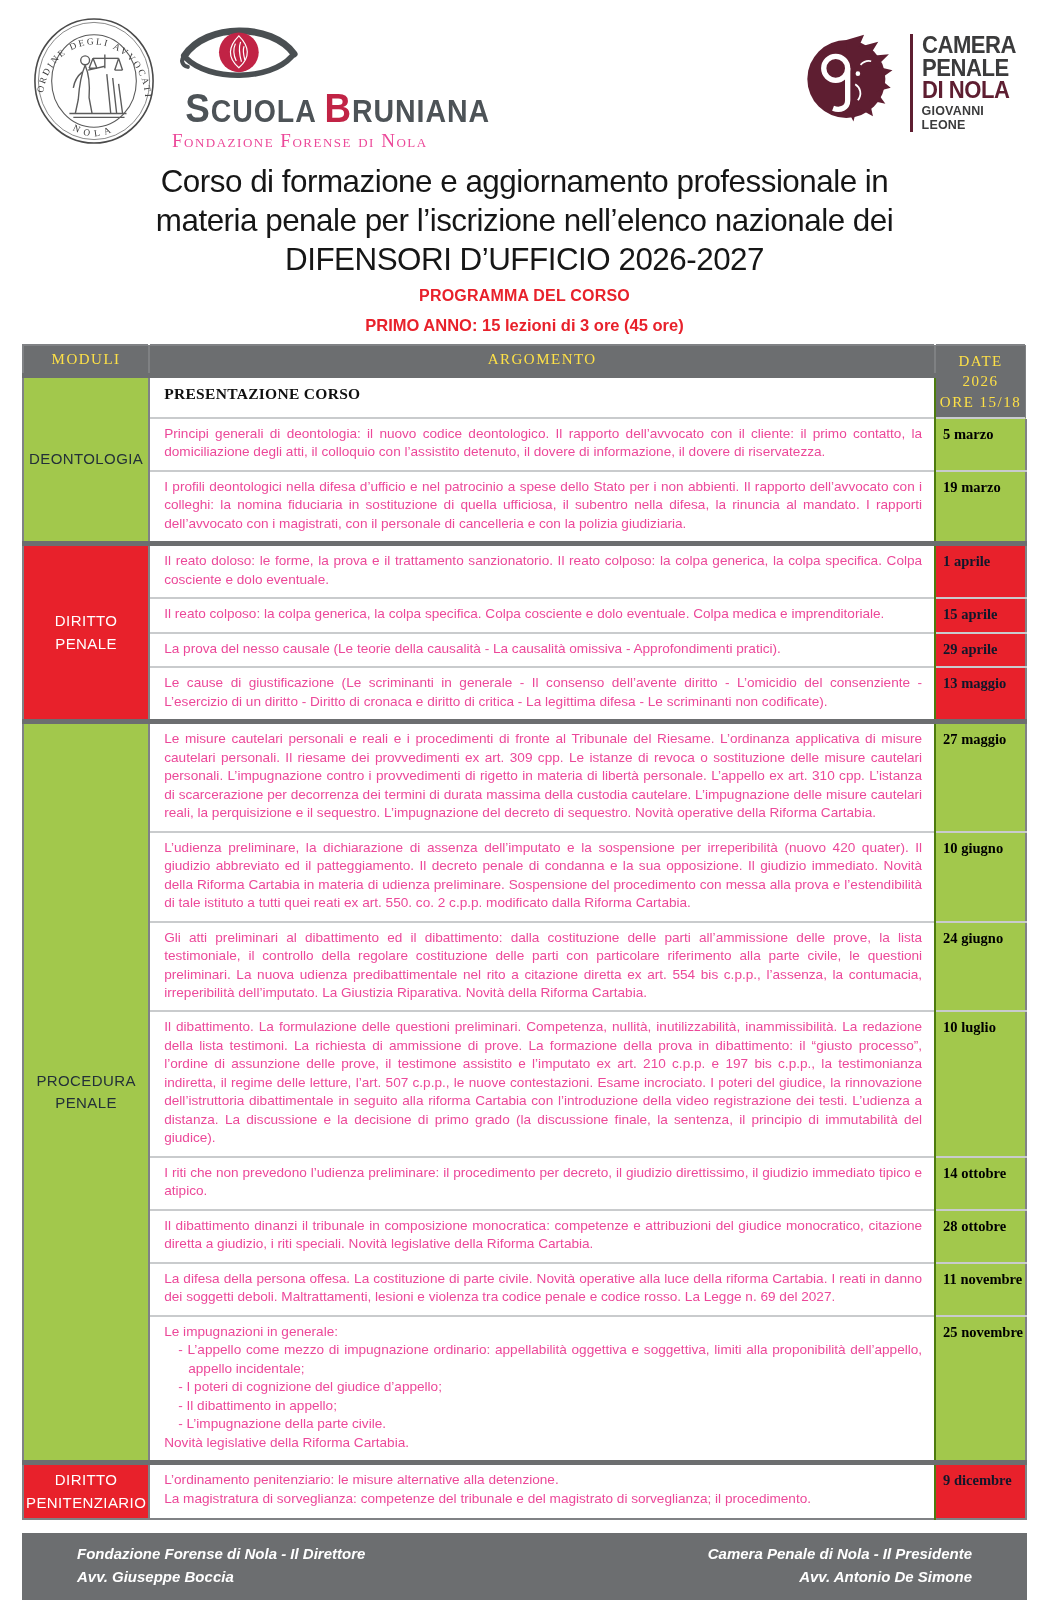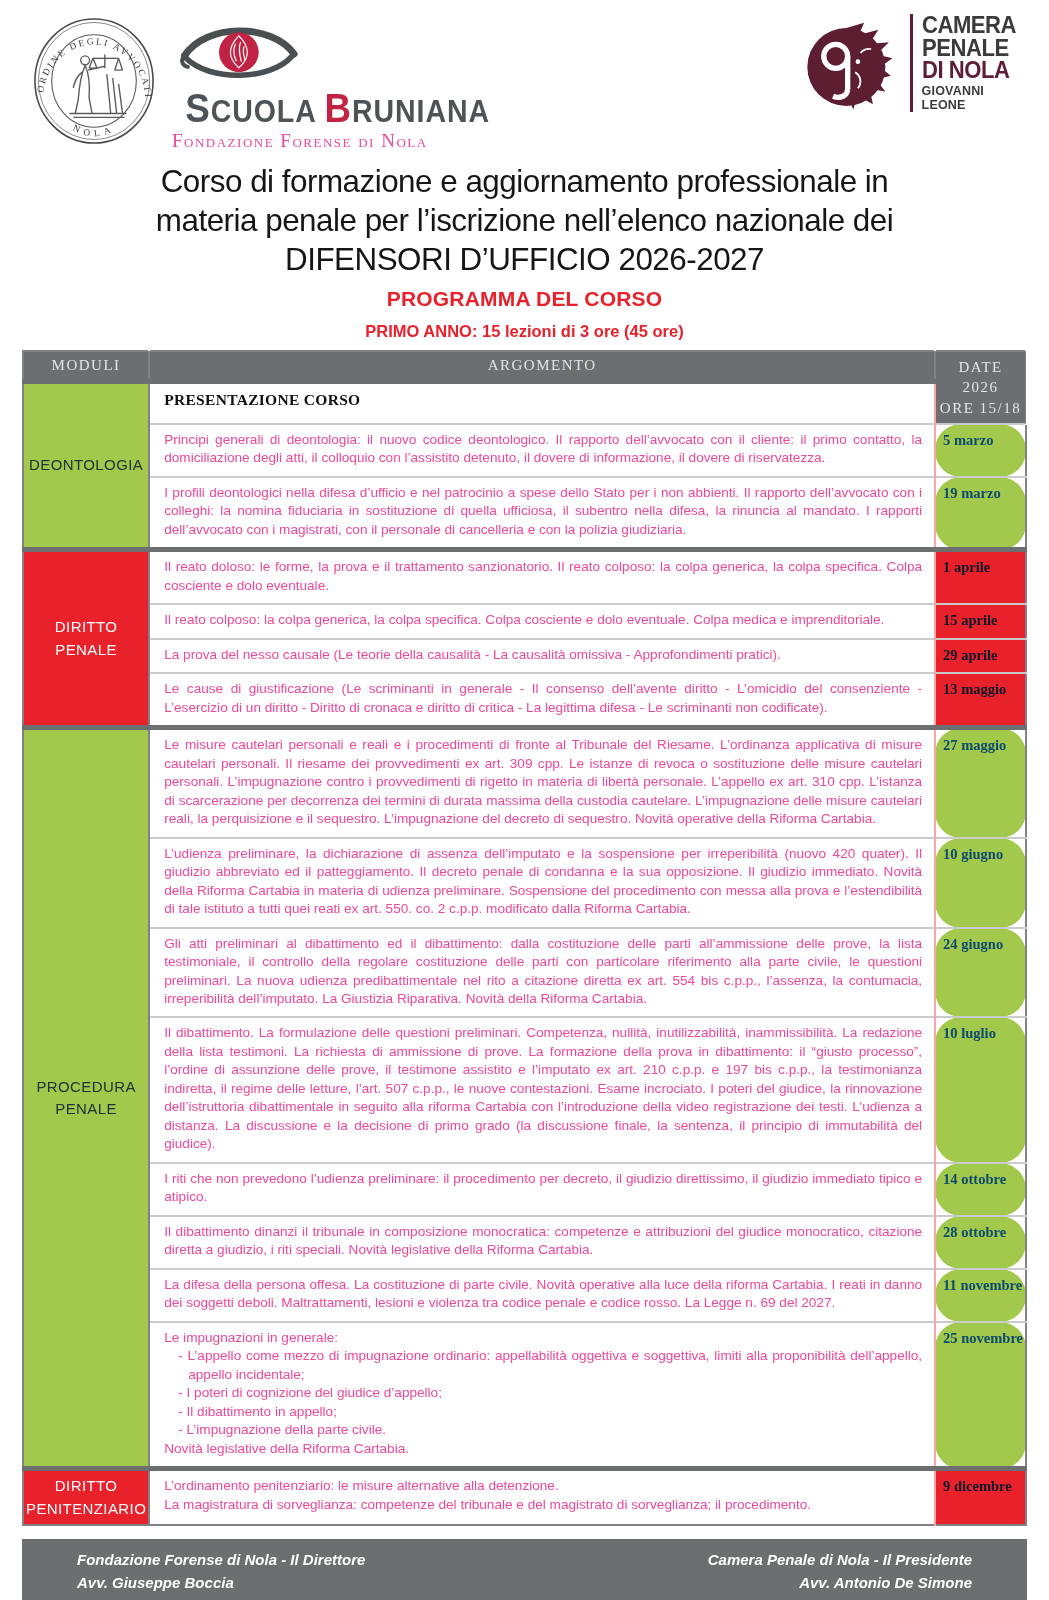--- a/index.html
+++ b/index.html
@@ -11,53 +11,53 @@
   .page { padding:14px 22px 0 22px; }
 
   
   .logos { display:flex; justify-content:space-between; align-items:flex-start; height:138px; }
   .seal-wrap { width:150px; display:flex; justify-content:flex-start; padding-left:8px; }
   .school-logo { flex:1; display:flex; flex-direction:column; align-items:flex-start; margin-top:2px; }
   .school-name { font-size:31px; letter-spacing:1px; color:#4d5357; font-weight:bold; line-height:1; margin-top:-4px; transform:scaleX(0.92); }
   .school-name .initial { font-size:40px; }
   .school-name .red { color:#c12345; }
   .school-sub { font-family:"Liberation Serif", serif; font-variant:small-caps; font-size:19px; letter-spacing:1.5px; color:#ec4899; margin-top:2px; }
-  .camera-logo { width:225px; display:flex; align-items:flex-start; gap:10px; }
+  .camera-logo { width:225px; display:flex; align-items:flex-end; gap:10px; margin-top:12px; }
   .camera-text { border-left:3px solid #5e1e31; padding-left:9px; }
   .camera-text .l1,.camera-text .l2 { font-weight:bold; font-size:23px; line-height:0.98; color:#3b3b3c; letter-spacing:-0.5px; transform:scaleX(0.96); transform-origin:left; }
   .camera-text .l3 { font-weight:bold; font-size:23px; line-height:0.98; color:#5e1e31; letter-spacing:-0.5px; transform:scaleX(0.96); transform-origin:left; }
   .camera-text .l4 { font-weight:bold; font-size:12.5px; color:#3b3b3c; letter-spacing:0.2px; margin-top:2px; }
 
   
   .title-block { text-align:center; margin-top:10px; color:#161616; }
   .title-block .tline { font-size:32px; line-height:1.22; letter-spacing:-0.5px; font-weight:normal; transform:scaleX(0.98); }
-  .prog { text-align:center; color:#e8212b; font-weight:bold; font-size:21px; letter-spacing:0.2px; margin-top:8px; }
+  .prog { text-align:center; color:#e8212b; font-weight:bold; font-size:16px; letter-spacing:0.2px; margin-top:8px; }
   .anno { text-align:center; color:#e8212b; font-weight:bold; font-size:16.5px; margin-top:11px; }
 
   
   table.course { width:100%; border-collapse:collapse; margin-top:9px; border:2px solid #808285; }
   col.c-mod { width:126px; } col.c-date { width:88px; }
   tr.head-row th {
-    background:#6c6e70; color:#e5e5e5; font-family:"Liberation Serif", serif; font-weight:normal;
+    background:#6c6e70; color:#fde047; font-family:"Liberation Serif", serif; font-weight:normal;
     font-size:15px; letter-spacing:1.5px; padding:5px 2px; border-right:2px solid #ffffff22;
   }
   th.th-date { line-height:1.35; padding:4px 2px; }
   td { vertical-align:top; }
   td.module-cell {
     text-align:center; vertical-align:middle; font-size:15px; letter-spacing:0.4px;
     line-height:1.5; padding:4px 2px; border-right:2px solid #808285;
   }
   tr.mod-green td.module-cell { background:#a2c84c; color:#233038; }
   tr.mod-red   td.module-cell { background:#e8212b; color:#ffffff; }
-  td.arg-cell { background:#ffffff; border-right:2px solid #fca5a5; padding:6px 12px 8px 14px; }
+  td.arg-cell { background:#ffffff; border-right:2px solid #4d7c0f; padding:6px 12px 8px 14px; }
   td.date-cell {
     font-family:"Liberation Serif", serif; font-weight:bold; font-size:14.5px;
     padding:7px 2px 4px 7px; white-space:nowrap;
   }
-  tr.mod-green td.date-cell { background:#a2c84c; color:#0c4a6e;border-radius:26px; }
+  tr.mod-green td.date-cell { background:#a2c84c; color:#000000; }
   tr.mod-red   td.date-cell { background:#e8212b; color:#0f172a; }
   tr + tr td.arg-cell, tr + tr td.date-cell { border-top:2px solid #c9cbcd; }
   tr.module-start td { border-top:5px solid #6c6e70 !important; }
   .row-title { font-family:"Liberation Serif", serif; font-weight:bold; font-size:15.5px; color:#101010; letter-spacing:0.3px; padding:1px 0 2px 0; }
   .arg-text { color:#ec4899; font-size:13.6px; line-height:1.36; text-align:justify; }
   .arg-text.bullet { padding-left:24px; text-indent:-10px; }
 
   
   .footer-bar {
     margin:13px 22px 0 22px; background:#6c6e70; color:#ffffff;

